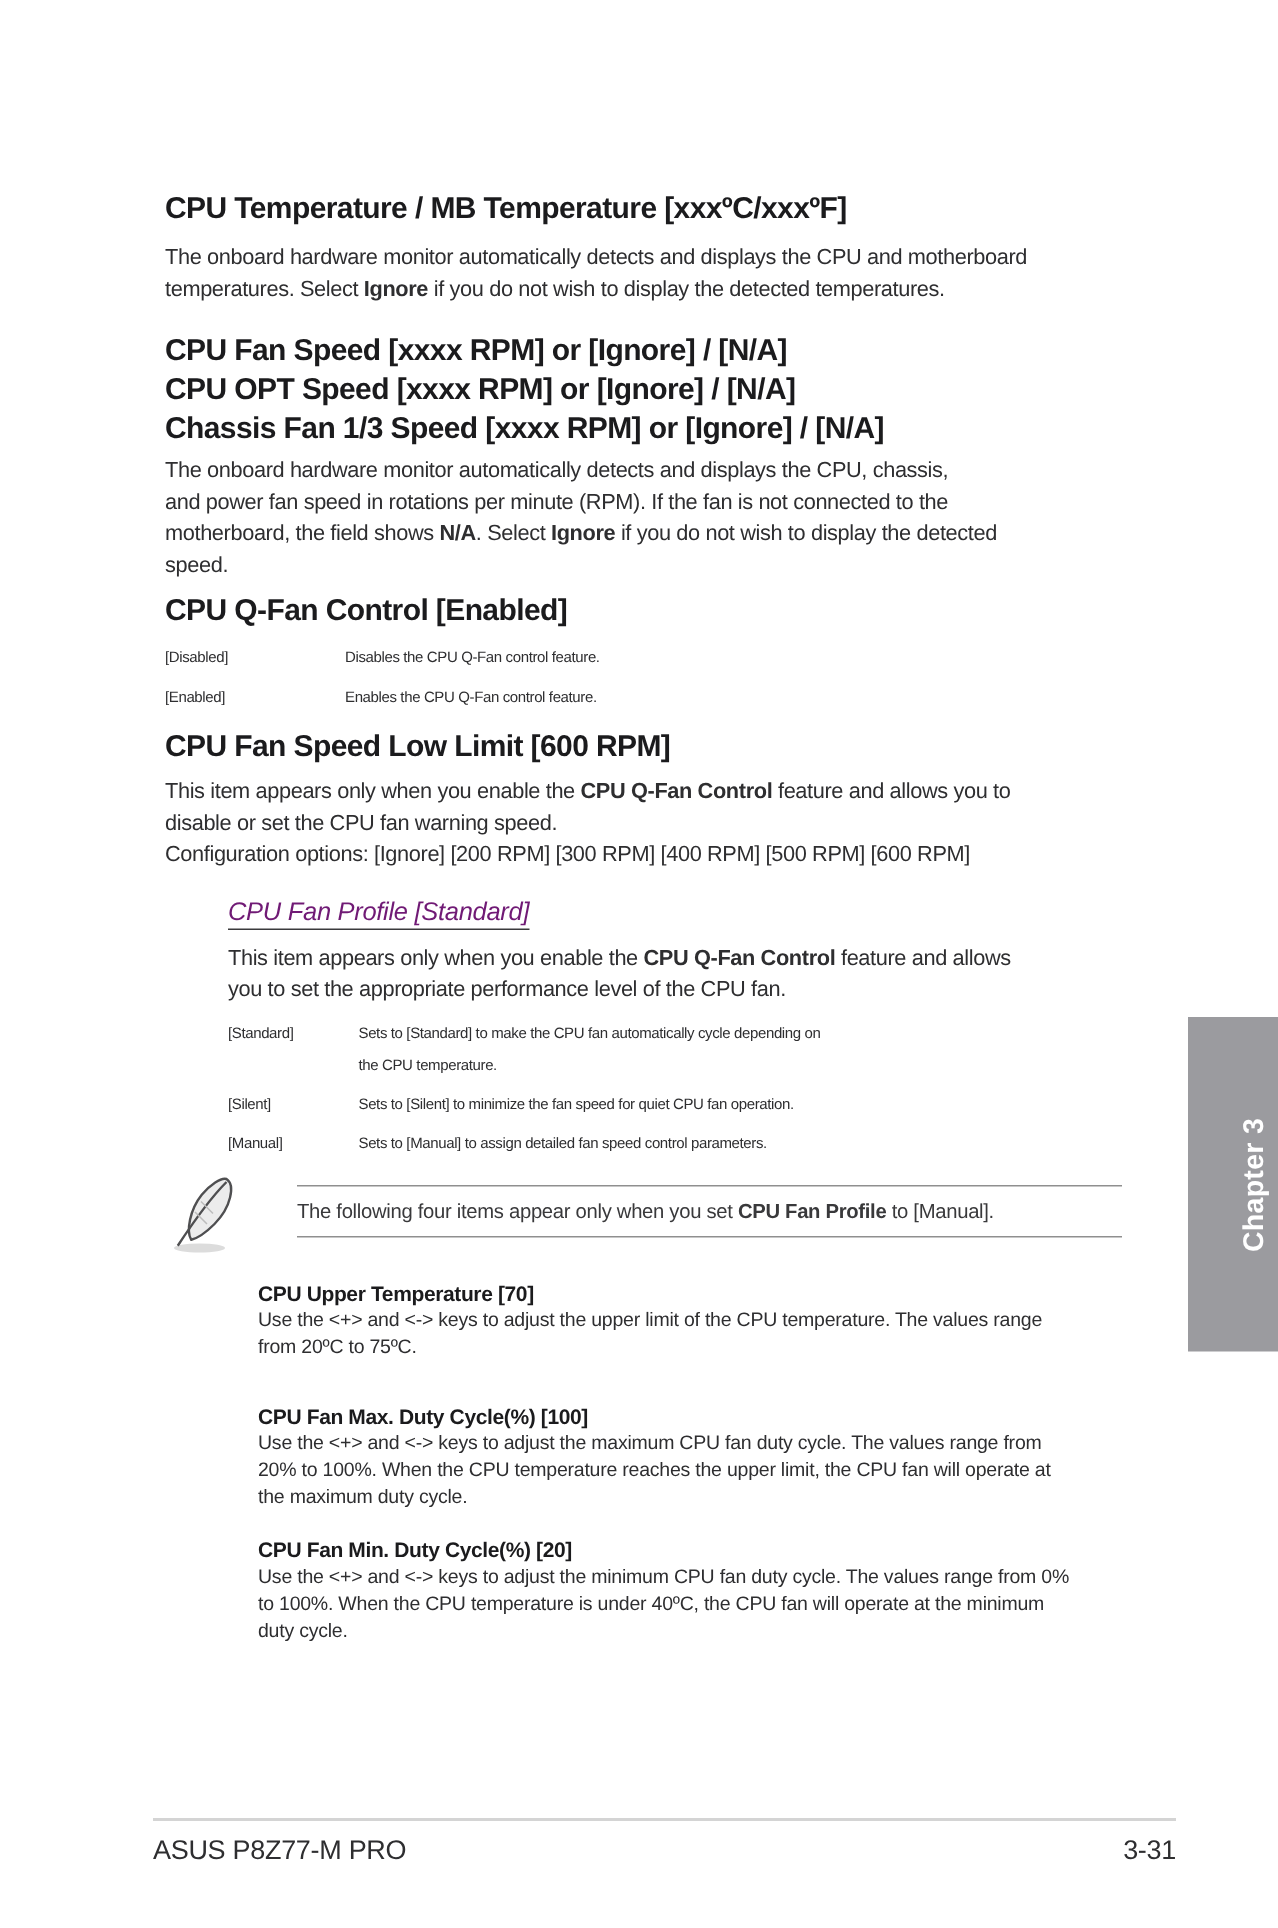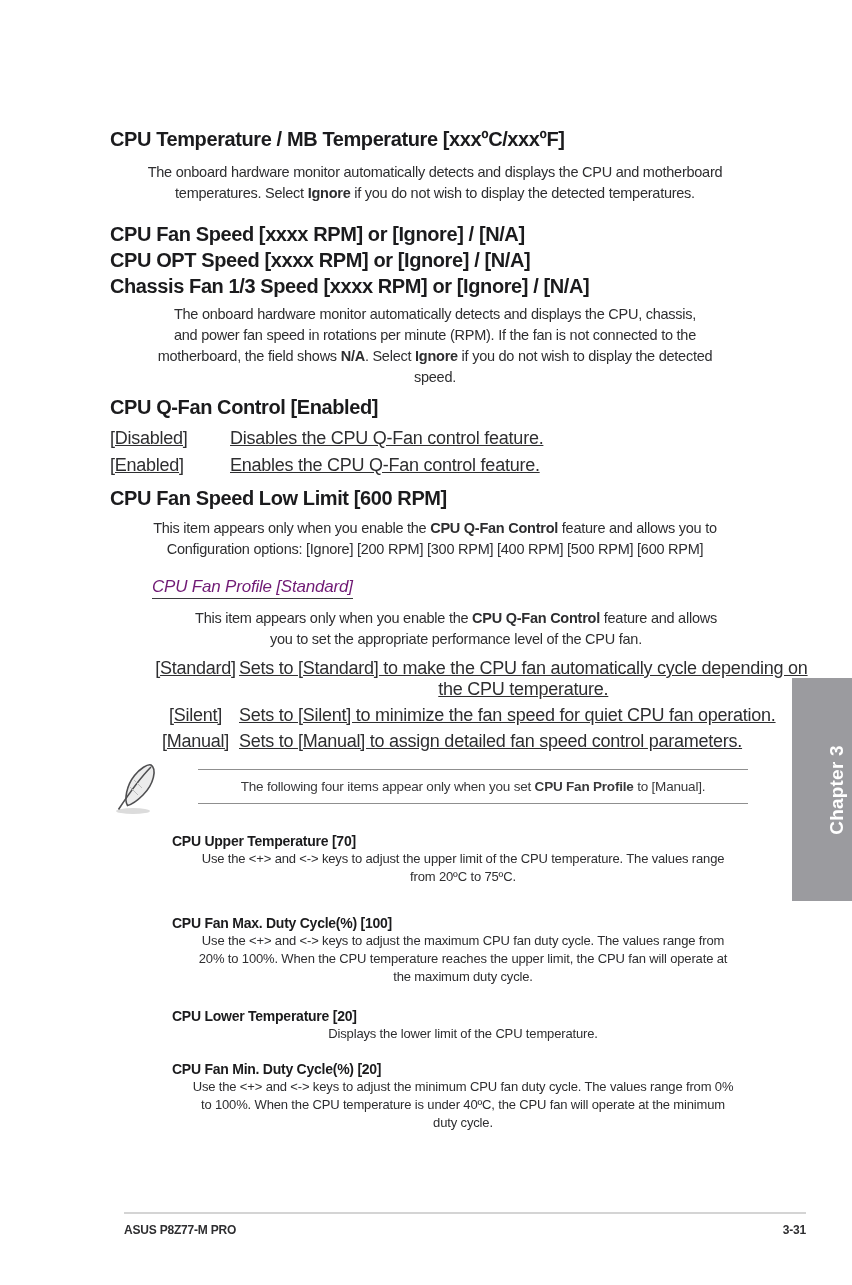--- a/index.html
+++ b/index.html
@@ -15,56 +15,56 @@
     position:absolute;
     left:110px;top:0;width:650px;
   }
   .h1{
     font-size:20px;font-weight:700;line-height:23px;
     letter-spacing:-0.4px;color:#1b1b1d;white-space:nowrap;
   }
   .body{
     font-size:14.5px;line-height:21px;letter-spacing:-0.25px;
   }
-  .line{white-space:nowrap;text-align:center;}
+  .line{white-space:nowrap;}
   b{font-weight:700;}
   .hgroup .h1{line-height:26px;}
-  .defs{font-size:18px;letter-spacing:-0.25px;text-decoration:underline;}
+  .defs{font-size:10px;letter-spacing:-0.25px;}
   .defrow{display:flex;line-height:21px;}
   .defs-qfan .defrow{margin-bottom:6px;}
   .defs-qfan .term{width:120px;flex:none;}
   .indent{margin-left:42px;}
   .subhead{
     display:inline-block;
     font-size:17px;font-style:italic;line-height:20px;
     letter-spacing:-0.2px;color:#701a75;
     border-bottom:1.5px solid #3a3a3c;padding-bottom:1px;
   }
   .defs-profile .defrow{margin-bottom:5px;}
-  .defs-profile .term{width:87px;flex:none;text-align:center;}
+  .defs-profile .term{width:87px;flex:none;}
   .note{
     position:relative;
     margin-left:88px;width:550px;
     border-top:1px solid #8f8f8f;border-bottom:1px solid #8f8f8f;
     padding:8px 0;
     font-size:13.5px;line-height:17px;letter-spacing:-0.2px;color:#39393b;
   }
   .note .quill{position:absolute;left:-88px;top:-8px;}
   .subitems{margin-left:62px;width:582px;}
   .subitem .sub-h{
     font-size:14px;font-weight:700;line-height:18px;
     letter-spacing:-0.25px;color:#1b1b1d;white-space:nowrap;
   }
   .subitem .sub-body{font-size:13px;line-height:18px;letter-spacing:-0.15px;}
   .footer{
-    position:absolute;left:124px;top:1212px;width:682px;
+    position:absolute;left:102px;top:1212px;width:682px;
     border-top:2px solid #d4d4d4;
     display:flex;justify-content:space-between;
     padding-top:9px;
-    font-size:12px;letter-spacing:-0.2px;color:#2e2e30;font-weight:bold;
+    font-size:18px;letter-spacing:-0.2px;color:#2e2e30;
   }
   .chapter-tab{
     position:absolute;left:792px;top:678px;width:60px;height:223px;
     display:grid;place-items:center;
   }
   .chapter-tab span{
     transform:rotate(-90deg);
     white-space:nowrap;
     color:#ffffff;font-weight:700;font-size:19px;letter-spacing:0.2px;
   }
@@ -102,20 +102,21 @@
       </div>
       <div class="defrow">
         <div class="term">[Enabled]</div>
         <div class="desc">Enables the CPU Q-Fan control feature.</div>
       </div>
     </div>
 
     <div class="h1" style="margin-top:11px">CPU Fan Speed Low Limit [600 RPM]</div>
     <div class="body" style="margin-top:8px">
         <div class="line"><span>This item appears only when you enable the </span><b>CPU Q-Fan Control</b><span> feature and allows you to</span></div>
+        <div class="line"><span>disable or set the CPU fan warning speed.</span></div>
         <div class="line"><span>Configuration options: [Ignore] [200 RPM] [300 RPM] [400 RPM] [500 RPM] [600 RPM]</span></div>
       </div>
 
     <div style="margin-top:17px">
       <span class="subhead indent" style="margin-left:42px">CPU Fan Profile [Standard]</span>
     </div>
     <div class="body indent" style="margin-top:9px">
         <div class="line"><span>This item appears only when you enable the </span><b>CPU Q-Fan Control</b><span> feature and allows</span></div>
         <div class="line"><span>you to set the appropriate performance level of the CPU fan.</span></div>
       </div>
@@ -165,26 +166,20 @@
           </div>
       </div>
       <div class="subitem" style="margin-top:28px">
         <div class="sub-h">CPU Fan Max. Duty Cycle(%) [100]</div>
         <div class="sub-body">
             <div class="line"><span>Use the &lt;+&gt; and &lt;-&gt; keys to adjust the maximum CPU fan duty cycle. The values range from</span></div>
             <div class="line"><span>20% to 100%. When the CPU temperature reaches the upper limit, the CPU fan will operate at</span></div>
             <div class="line"><span>the maximum duty cycle.</span></div>
           </div>
       </div>
-      <div class="subitem" style="margin-top:21px">
-        <div class="sub-h">CPU Lower Temperature [20]</div>
-        <div class="sub-body">
-            <div class="line"><span>Displays the lower limit of the CPU temperature.</span></div>
-          </div>
-      </div>
       <div class="subitem" style="margin-top:17px">
         <div class="sub-h">CPU Fan Min. Duty Cycle(%) [20]</div>
         <div class="sub-body">
             <div class="line"><span>Use the &lt;+&gt; and &lt;-&gt; keys to adjust the minimum CPU fan duty cycle. The values range from 0%</span></div>
             <div class="line"><span>to 100%. When the CPU temperature is under 40ºC, the CPU fan will operate at the minimum</span></div>
             <div class="line"><span>duty cycle.</span></div>
           </div>
       </div>
     </div>
 

